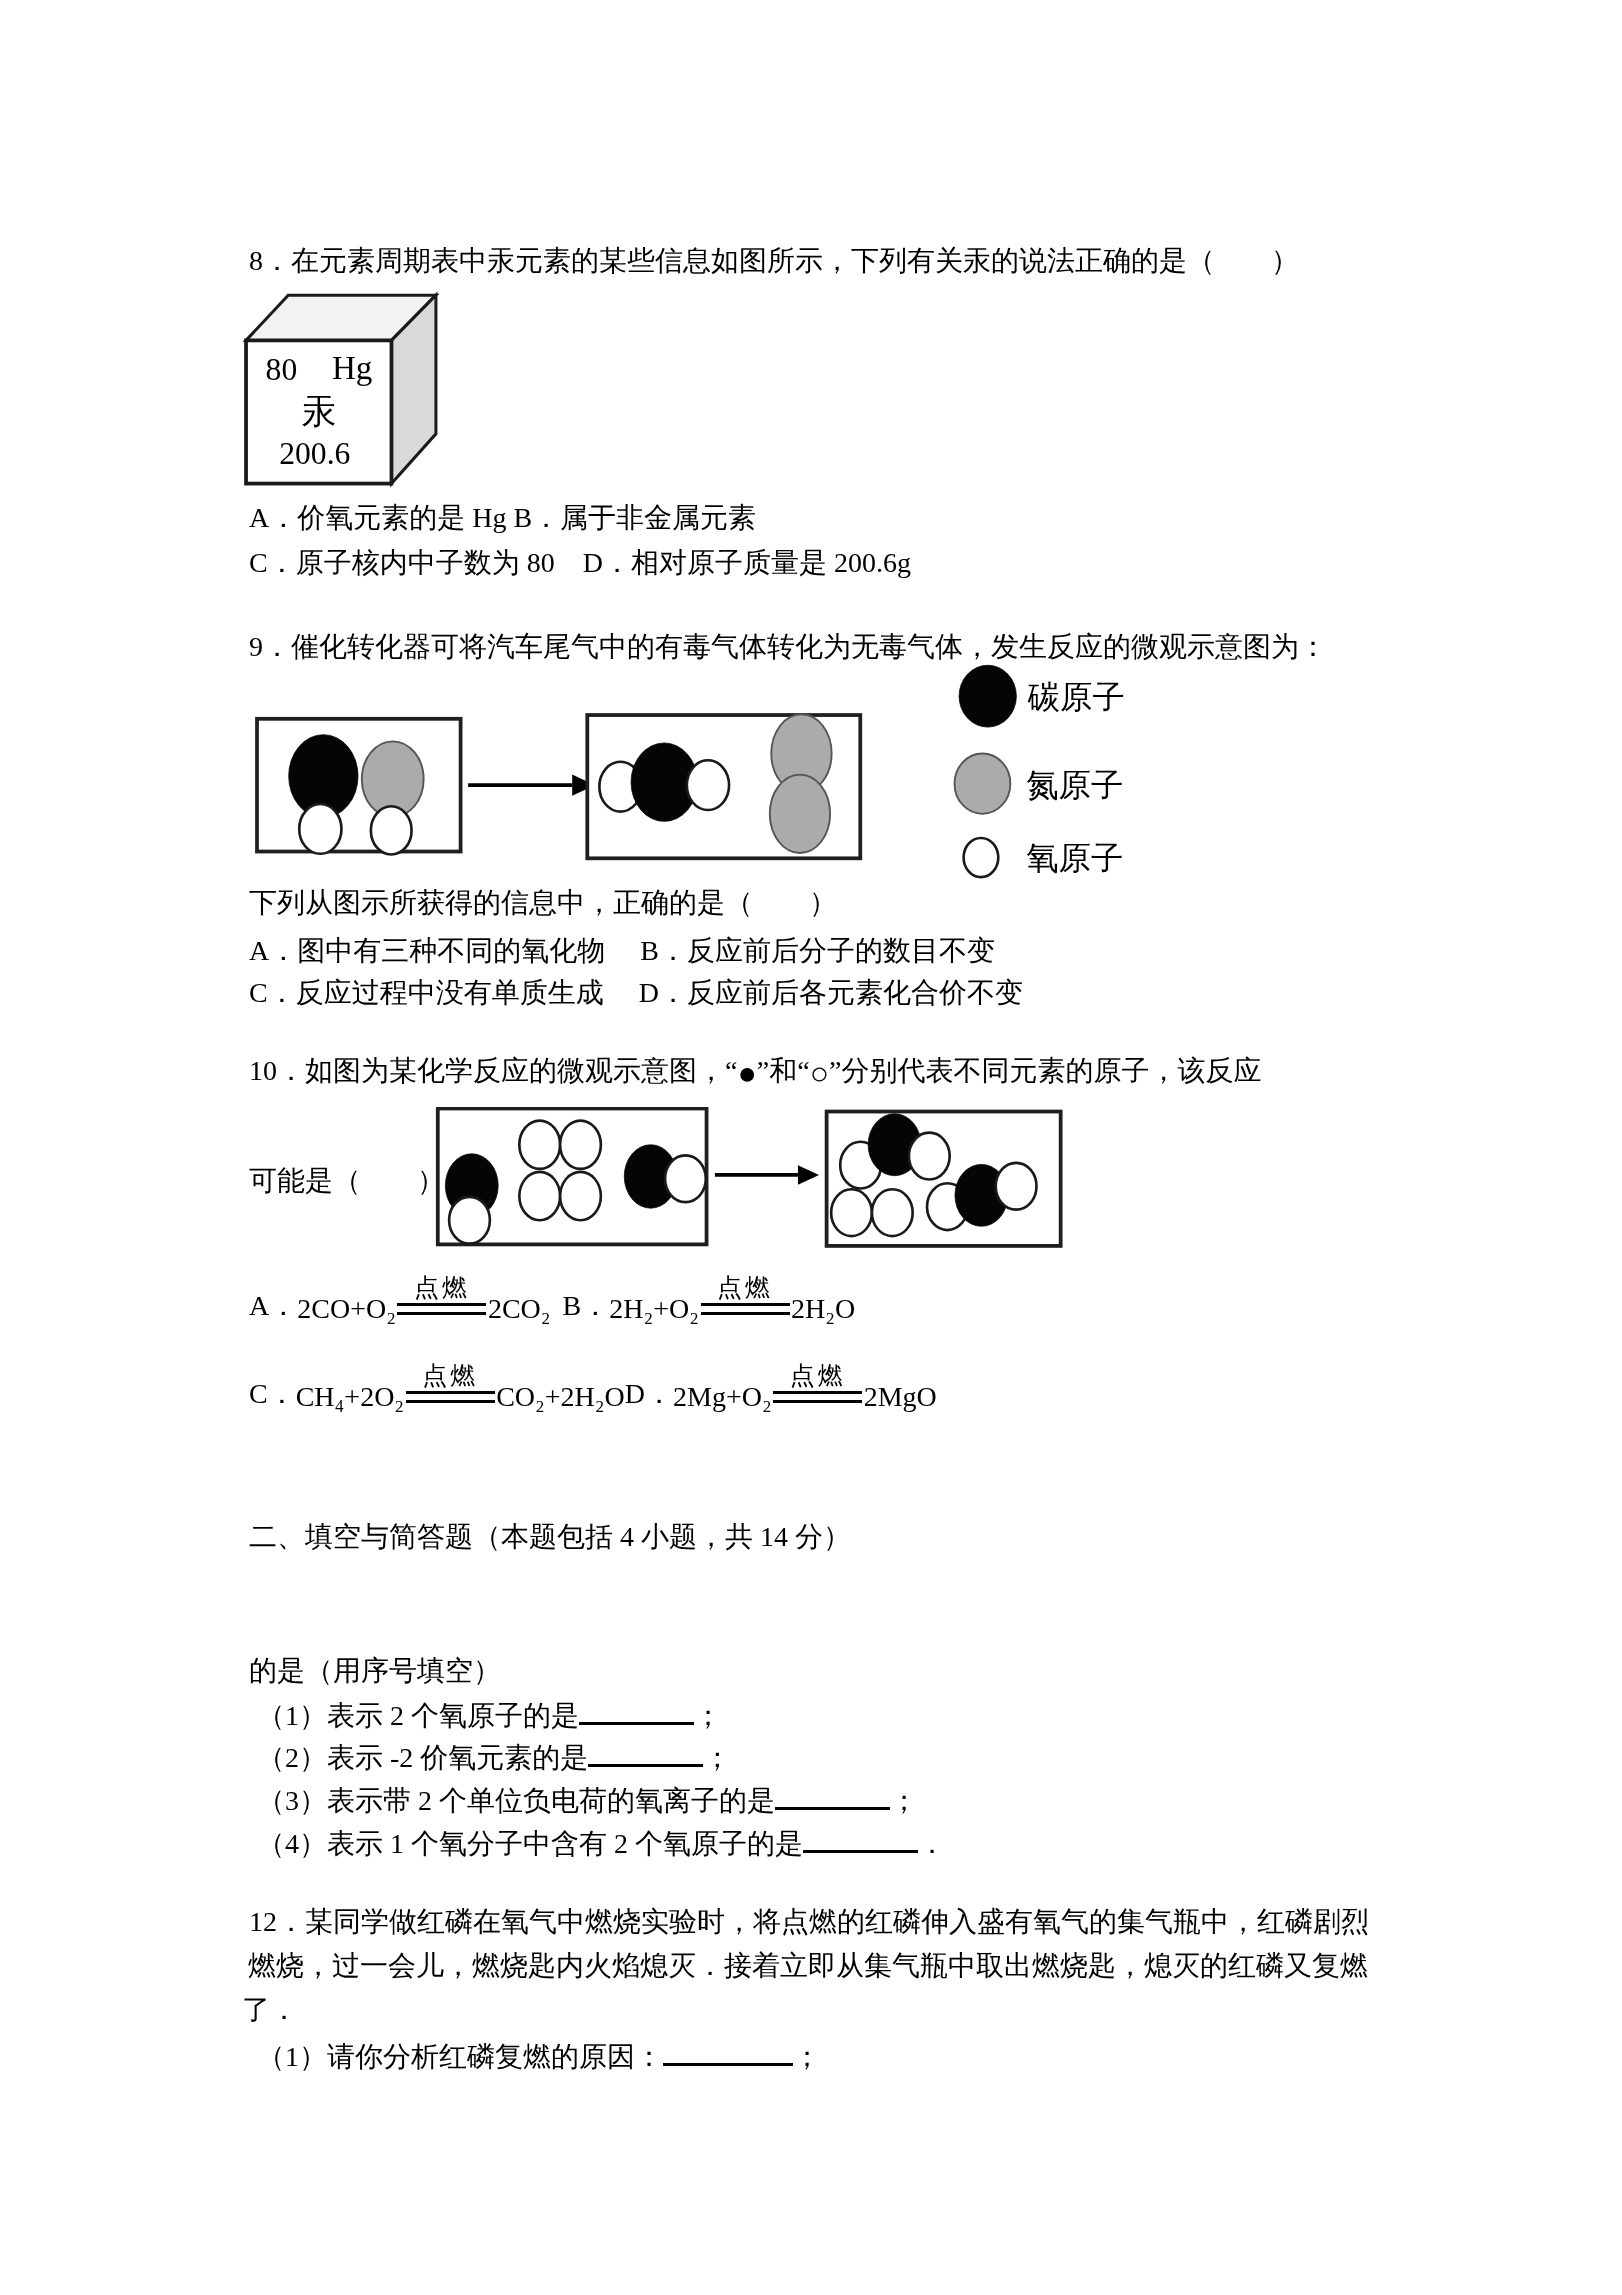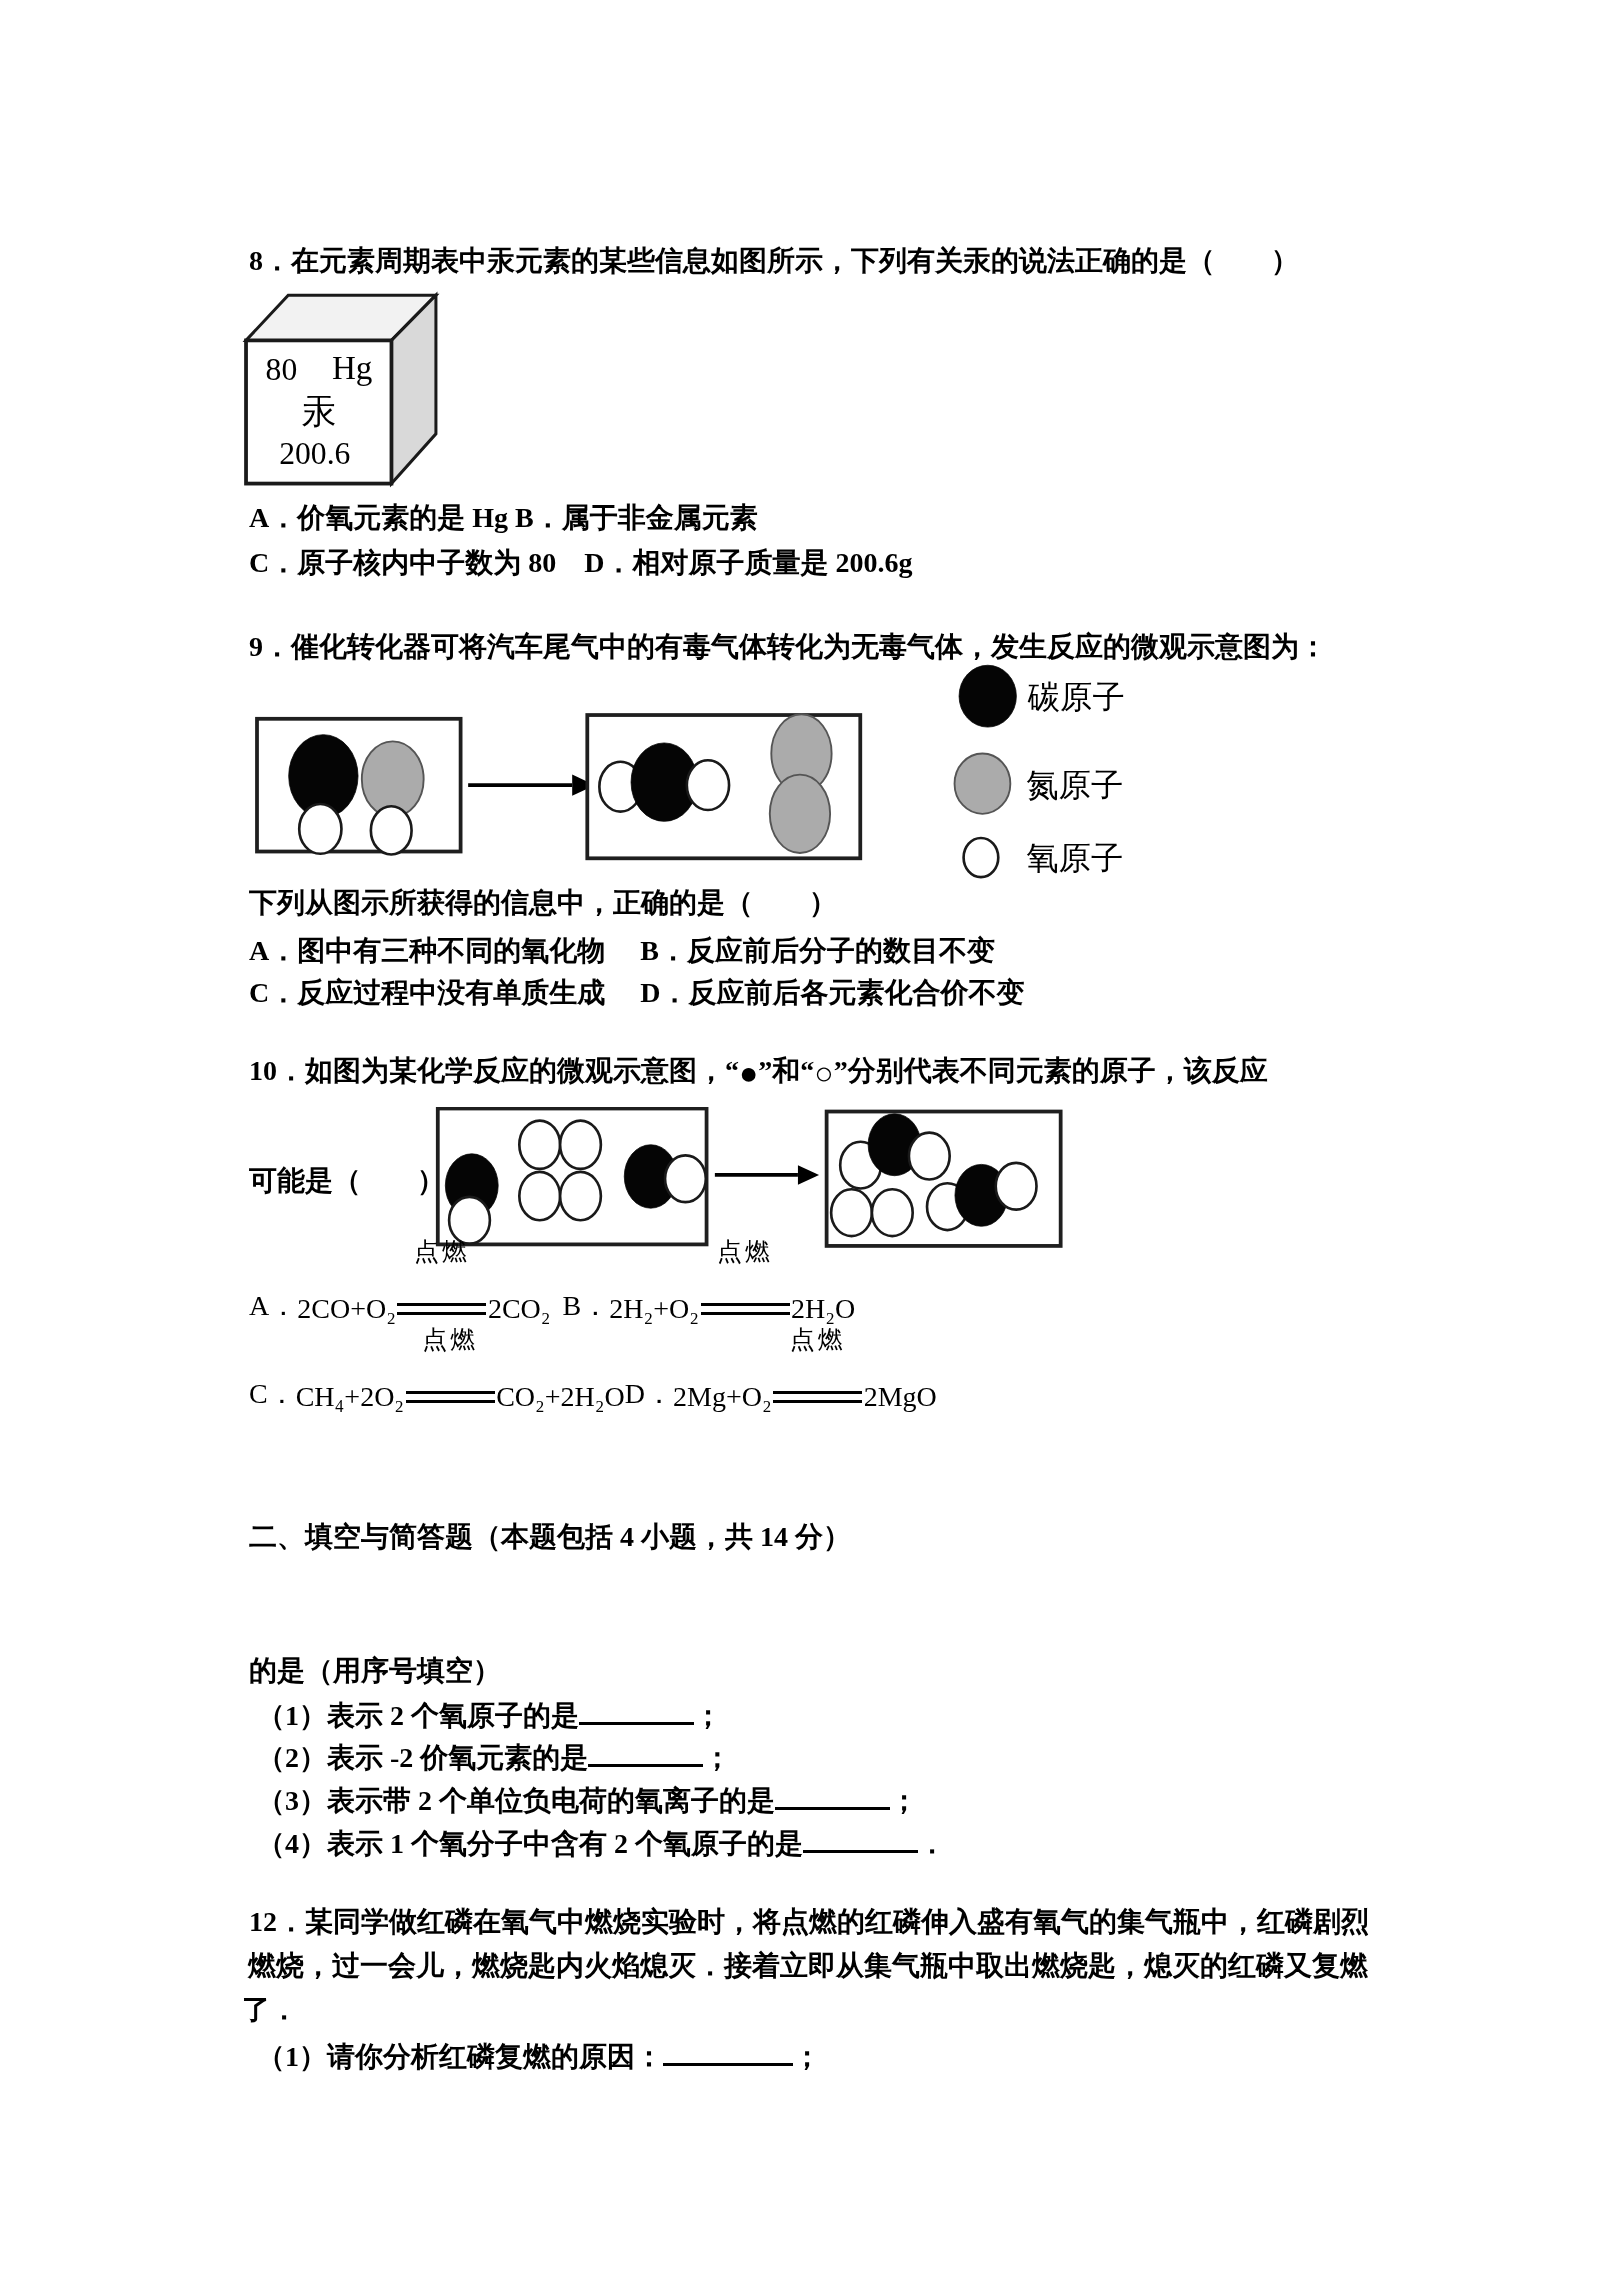--- a/index.html
+++ b/index.html
@@ -10,21 +10,20 @@
     font-family:"Liberation Serif","DejaVu Serif",serif;
     color:#000;
     overflow:hidden;
   }
   .t{
     position:absolute;
     font-size:28px;
     line-height:32px;
     white-space:pre;
     color:#000;
-    font-weight:bold;
   }
   .abs{position:absolute;}
   svg text{font-family:"Liberation Serif","DejaVu Serif",serif;fill:#000;}
   .face-front{fill:#ffffff;stroke:#1a1a1a;stroke-width:5;}
   .face-top{fill:#f2f2f2;stroke:#1a1a1a;stroke-width:4;}
   .face-side{fill:#d9d9d9;stroke:#1a1a1a;stroke-width:4;}
   .mbox{fill:#ffffff;stroke:#1f1f1f;stroke-width:5;}
   .atom-black{fill:#050505;stroke:#050505;stroke-width:1;}
   .atom-gray{fill:#ababab;stroke:#555;stroke-width:2.5;}
   .atom-white{fill:#ffffff;stroke:#1a1a1a;stroke-width:3.5;}
@@ -33,21 +32,21 @@
   .eq-row{
     position:absolute;
     display:flex;
     align-items:flex-end;
     height:69px;
     font-size:28px;
     white-space:pre;
   }
   .eq{display:inline-flex;align-items:flex-end;}
   .eq-gap{margin-left:12px;}
-  .cond{display:inline-flex;flex-direction:column;align-items:center;margin:0 1.5px;gap:36px;}
+  .cond{display:inline-flex;flex-direction:column;align-items:center;margin:0 1.5px;}
   .cond-text{font-size:25px;line-height:1;letter-spacing:3px;}
   .dline{
     width:89px;height:12px;box-sizing:border-box;
     border-top:3.8px solid #000;border-bottom:3.8px solid #000;
     margin-top:3px;margin-bottom:9.8px;
   }
   .vstack{display:inline-flex;flex-direction:column;line-height:1;vertical-align:-9.8px;}
   .vtop{font-size:22px;padding-left:21px;letter-spacing:1.5px;}
   .vbase{font-size:28px;padding-right:6px;}
   .bigdot{font-size:32px;line-height:1;vertical-align:-3.8px;}

